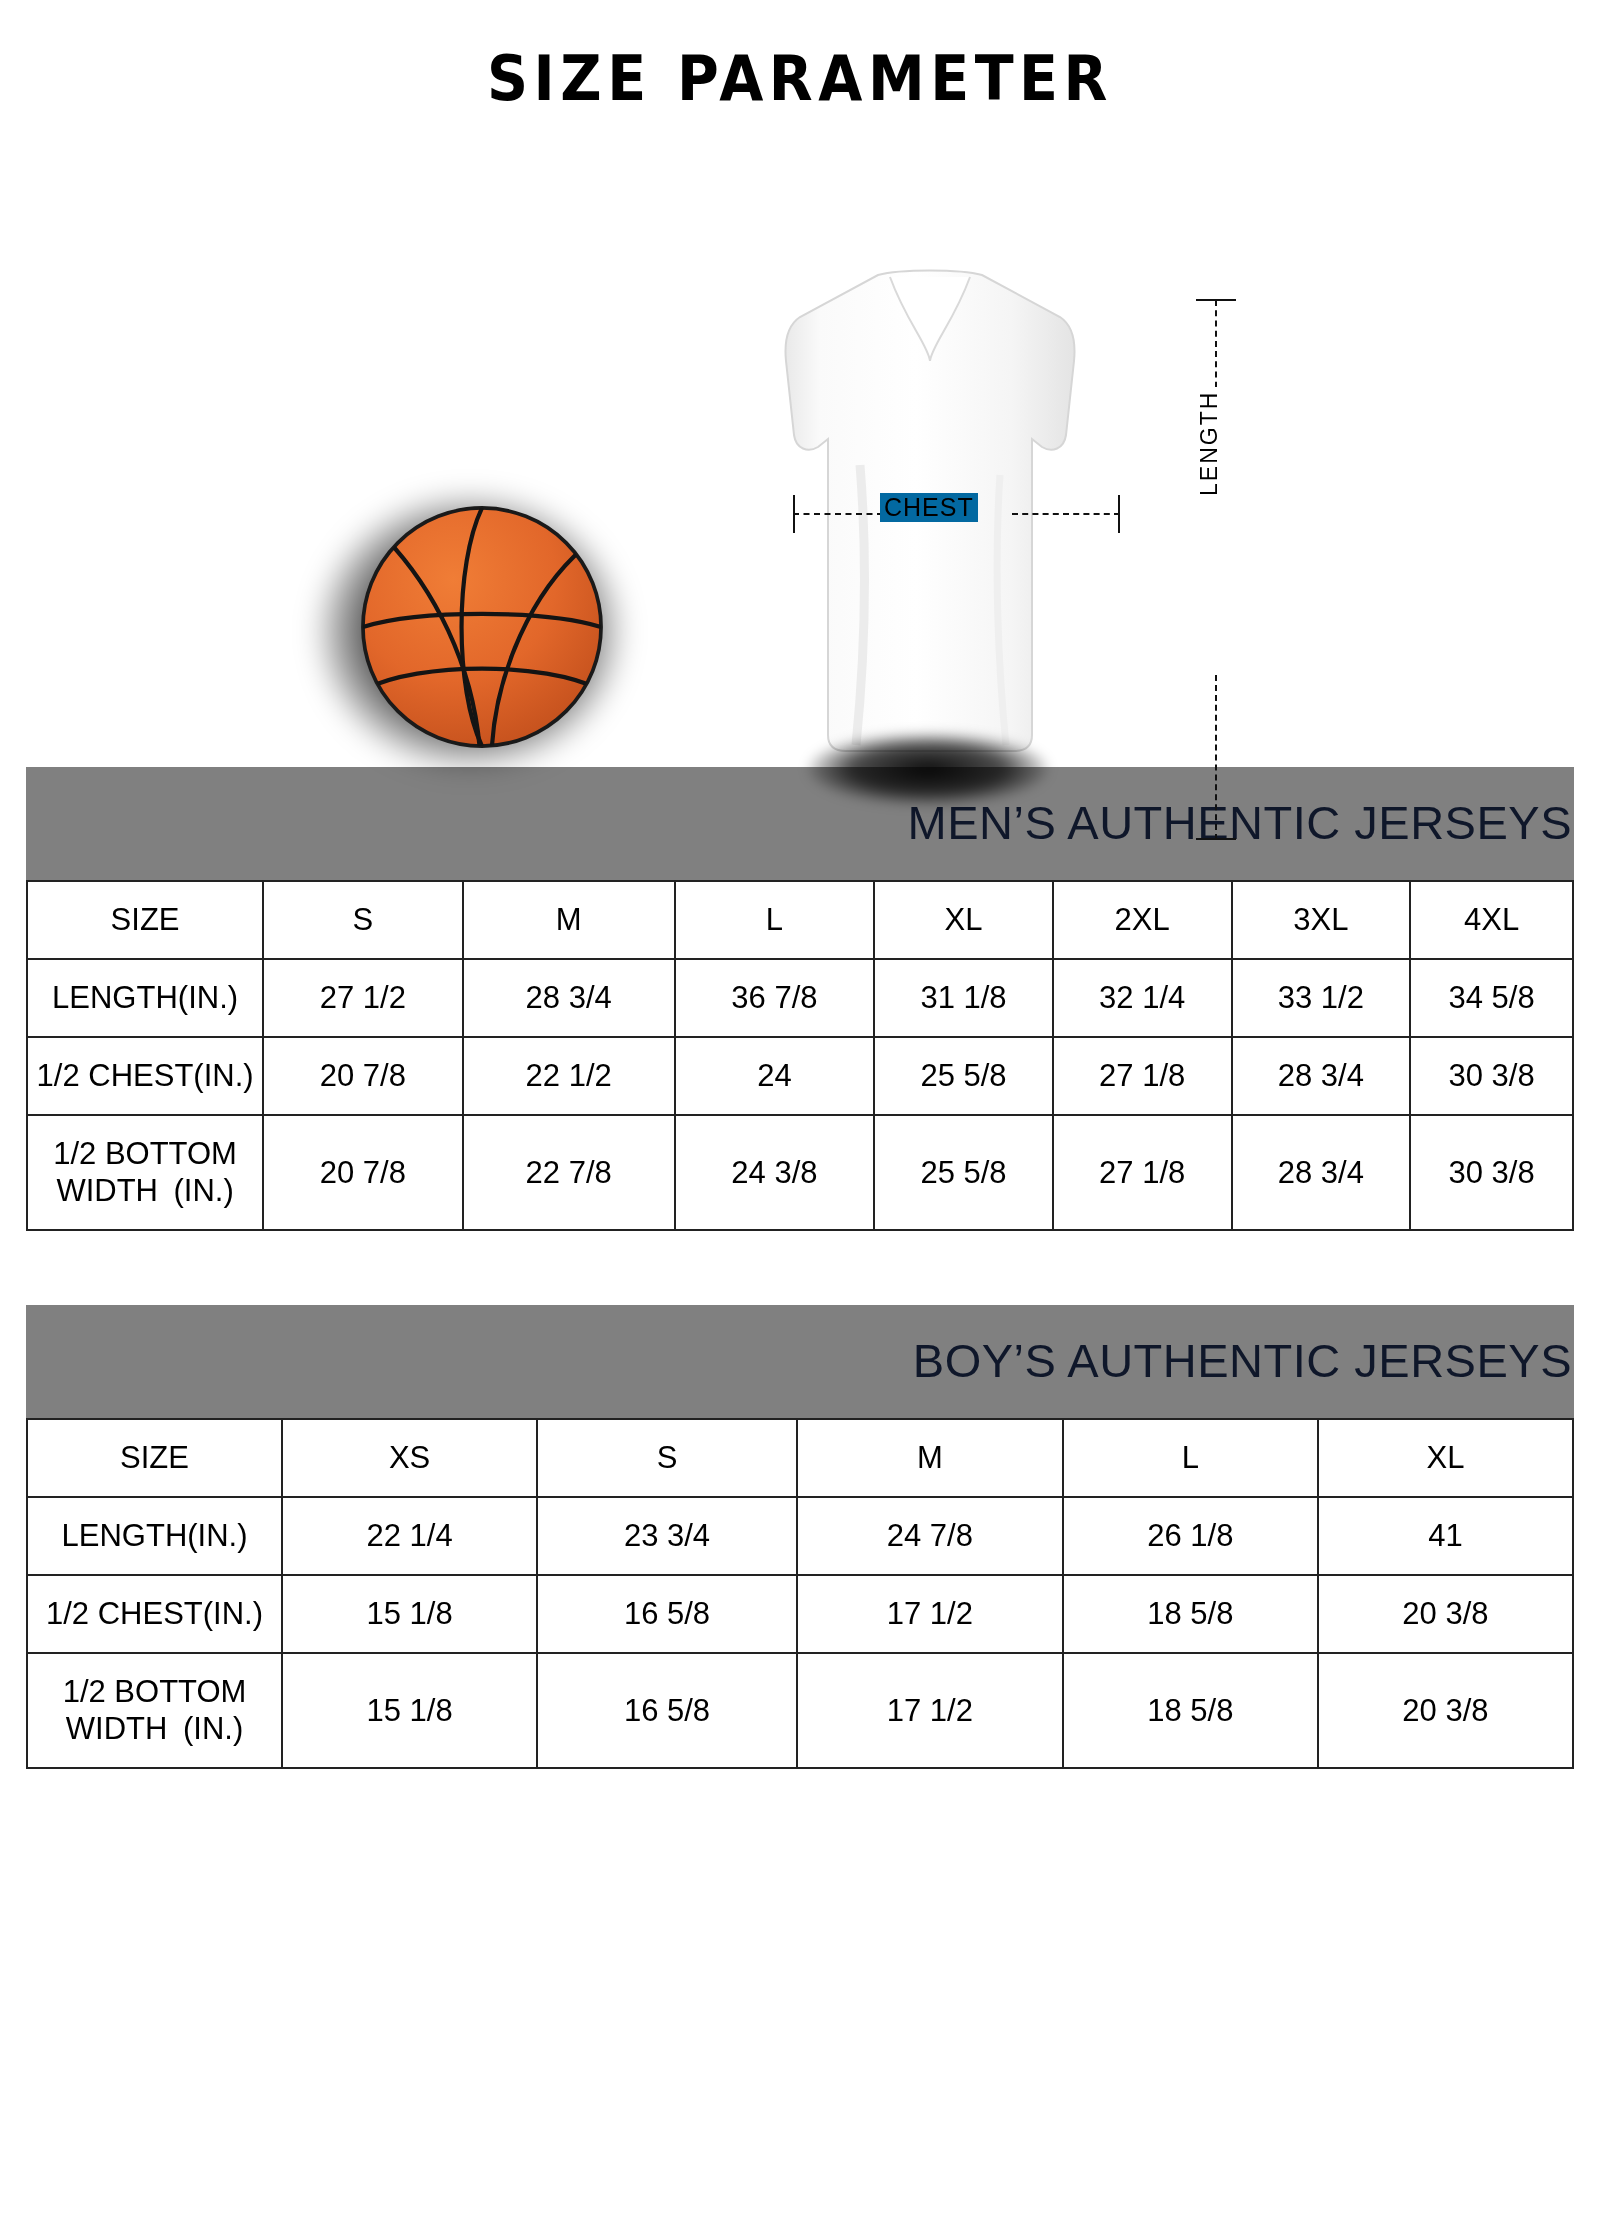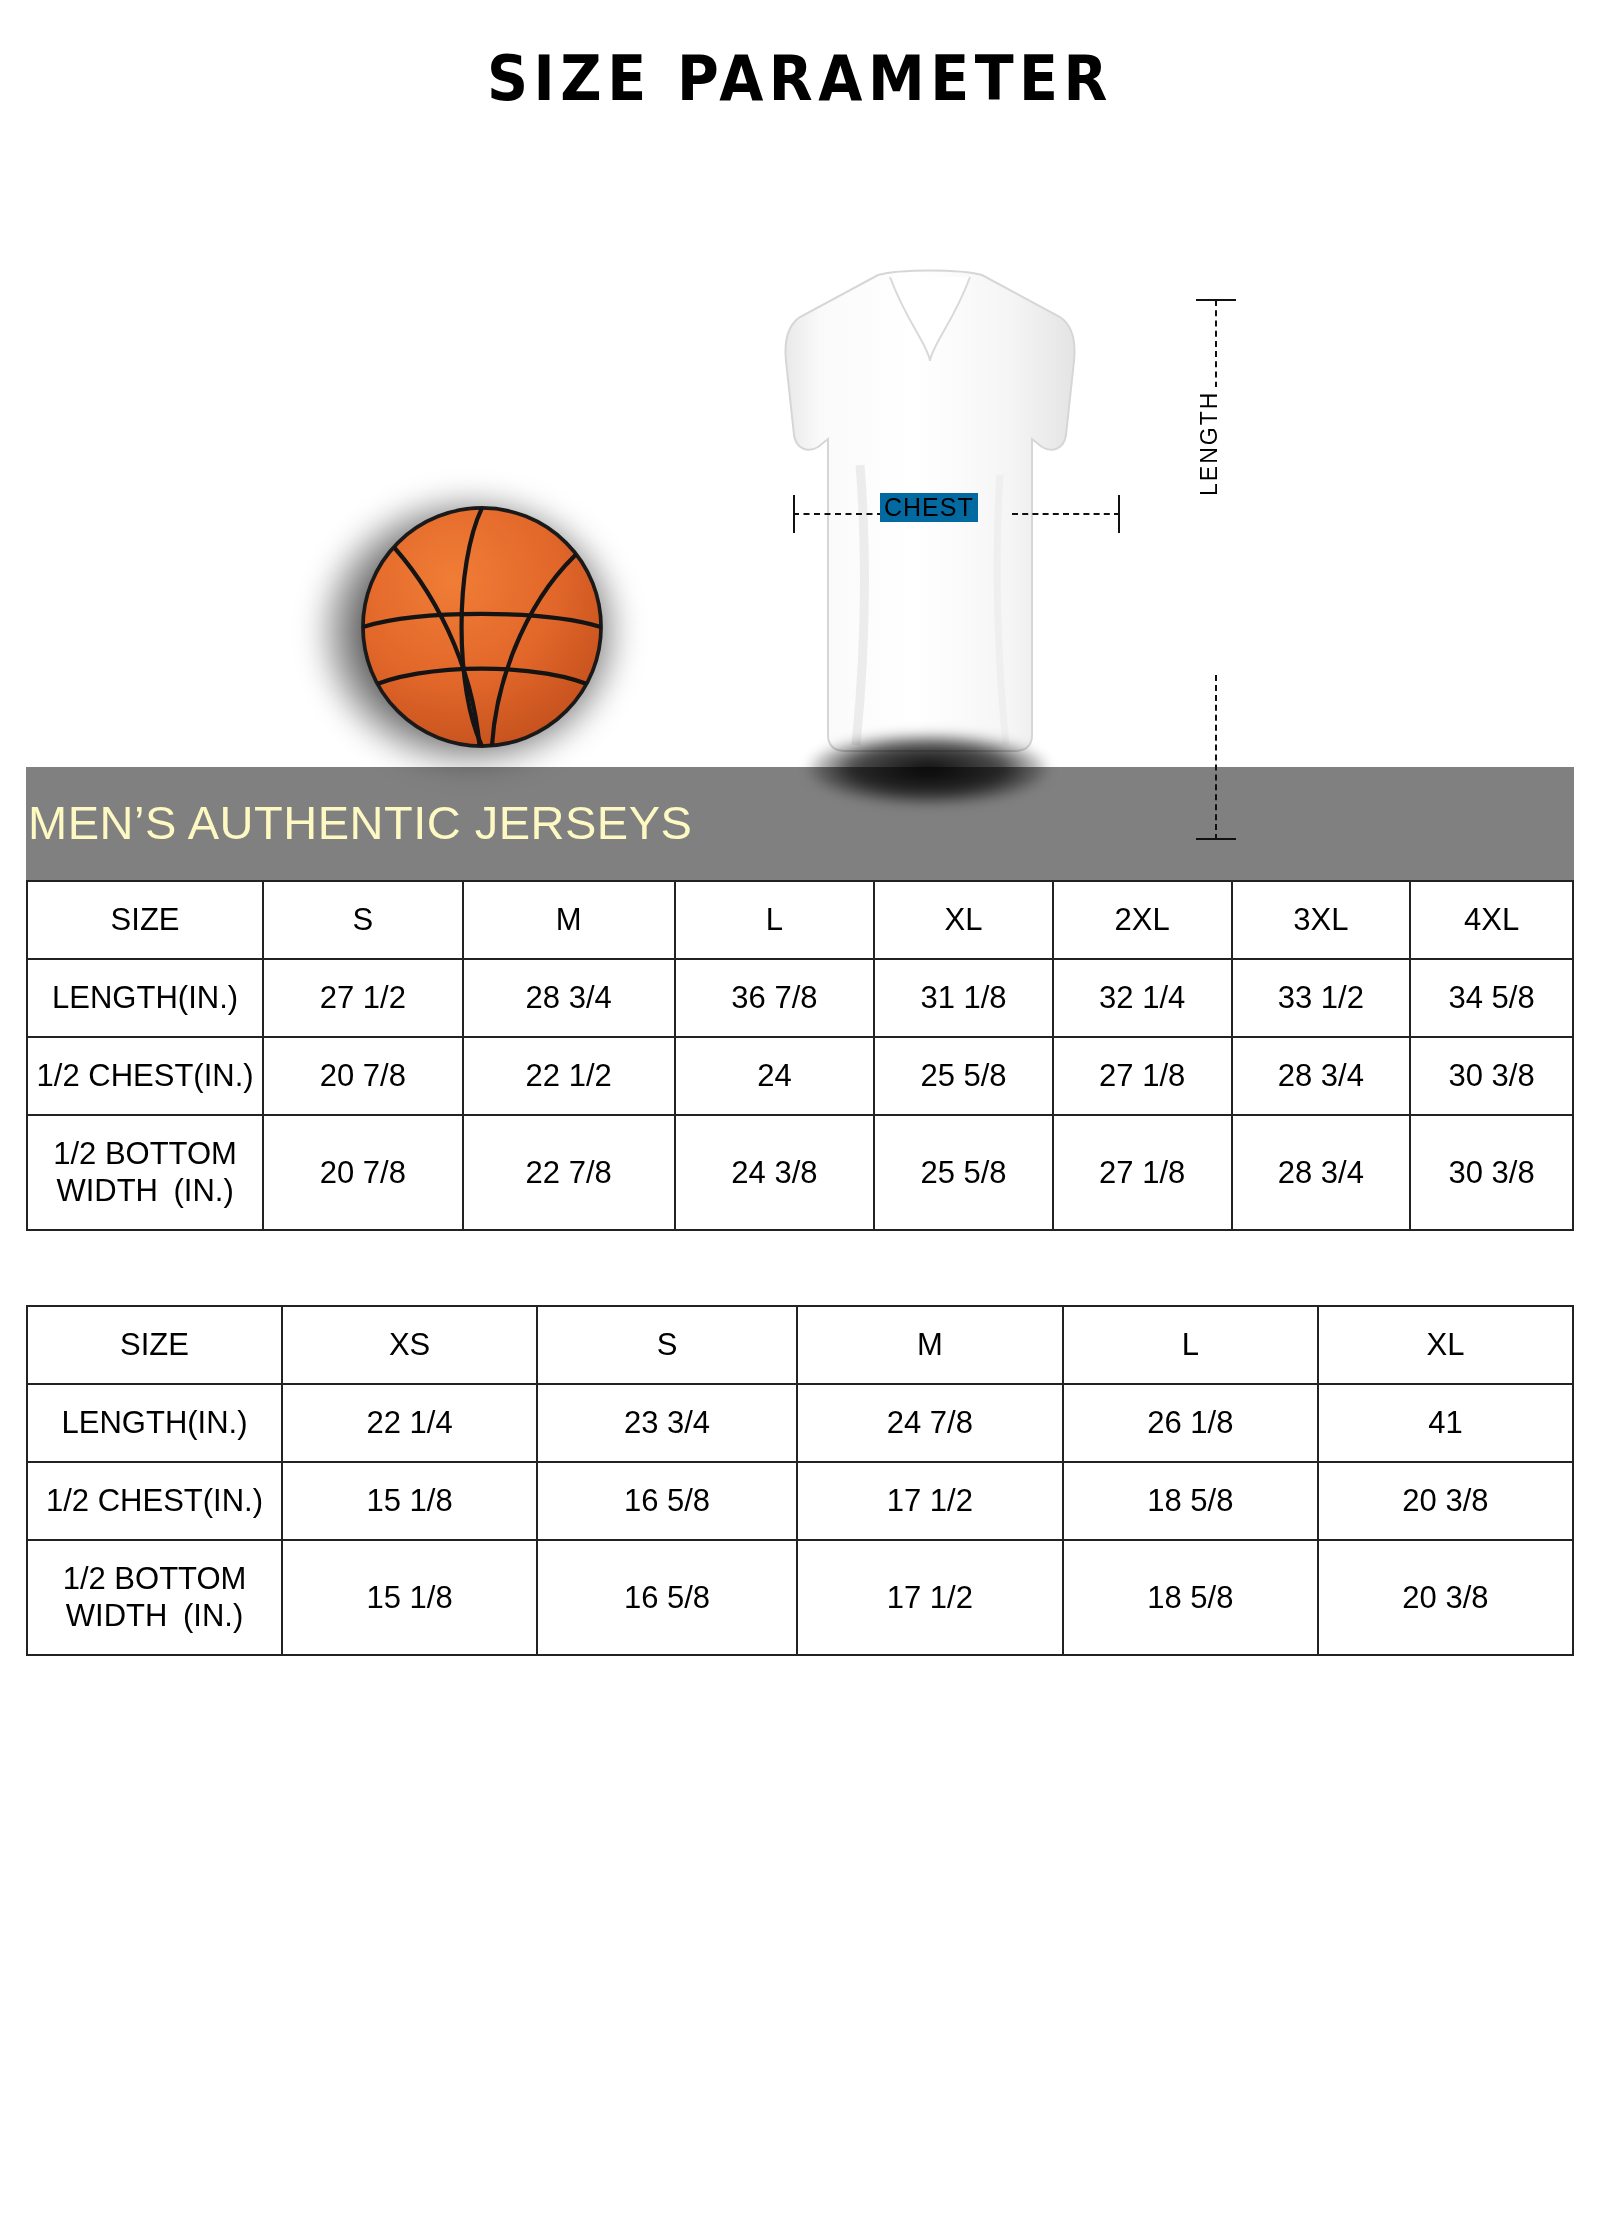--- a/index.html
+++ b/index.html
@@ -165,22 +165,22 @@
 
   
   .table-block {
     margin: 0 26px;
   }
   .table-block.first { margin-top: 12px; }
   .table-block.second { margin-top: 74px; }
 
   .band {
     background: #808080;
-    color: #fef9c3;
-    text-align: left;
+    color: #0f172a;
+    text-align: right;
     font-size: 47px;
     letter-spacing: 0.5px;
     padding: 26px 0 28px 0;
     border: 2px solid #808080;
     font-family: "Liberation Sans", sans-serif;
   }
 
   table.size-table {
     border-collapse: collapse;
     width: 100%;
@@ -337,20 +337,21 @@
       <td>25  5/8</td>
       <td>27  1/8</td>
       <td>28  3/4</td>
       <td>30  3/8</td>
     </tr>
   </tbody>
     </table>
 </div>
 
 <div class="table-block second">
+  <div class="band">BOY’S AUTHENTIC JERSEYS</div>
   <table class="size-table">
     <colgroup>
       <col style="width:16.5%">
         <col style="width:16.5%">
         <col style="width:16.8%">
       <col style="width:17.2%">
         <col style="width:16.5%">
         <col style="width:16.5%">
     </colgroup>
     <tbody>

